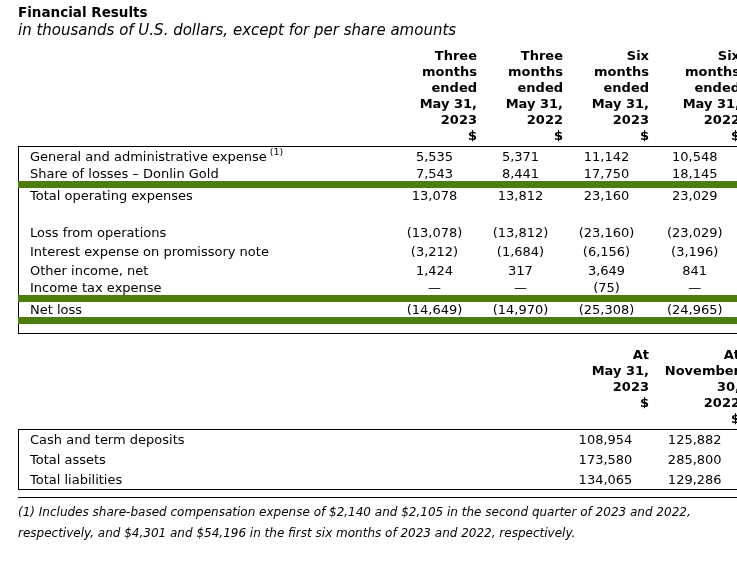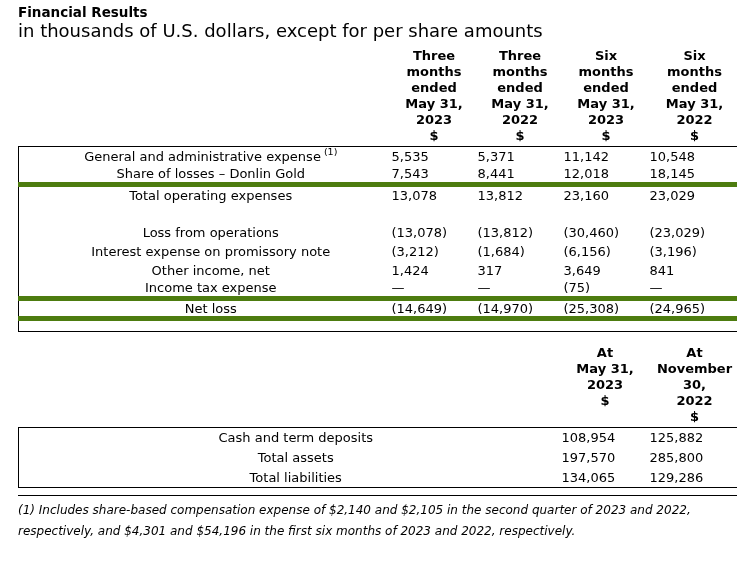--- a/index.html
+++ b/index.html
@@ -6,51 +6,51 @@
   html,body { background:#fff; }
   body {
     width:737px; height:578px; overflow:hidden;
     color:#000;
     font-family:"DejaVu Sans","Liberation Sans",sans-serif;
     font-size:13px;
   }
   .doc { padding:4px 2px 0 18px; }
 
   .title { font-weight:bold; font-size:13.5px; line-height:17px; }
-  .subtitle { font-size:18px; line-height:17px; margin-top:1px; }
+  .subtitle { font-style:italic; font-size:15px; line-height:17px; margin-top:1px; }
 
   table { border-collapse:collapse; table-layout:fixed; width:733px; }
 
   
   .t1 .c-lbl  { width:373px; }
   .t1 .c-n    { width:86px; }
   .t1 .c-last { width:102px; }
   .t2 .c-lbl  { width:543px; }
   .t2 .c-n    { width:88px; }
   .t2 .c-last { width:102px; }
 
   
   table.hdr { margin-top:9px; }
   table.hdr th {
-    font-weight:bold; vertical-align:bottom;
+    font-weight:bold; text-align:right; vertical-align:bottom;
     white-space:pre-line; line-height:16px; font-size:13px; padding:0;
   }
   table.hdr.t2 th { vertical-align:top; }
   table.hdr th.lblcol { text-align:left; }
   table.hdr th:last-child { padding-right:11px; }
   table.hdr.t2 { margin-top:13px; }
 
   
   table.bodytbl { border:1px solid #000; margin-top:2px; }
   table.bodytbl td { height:19px; padding:0; font-size:13px; vertical-align:middle; }
-  table.bodytbl td.lbl { padding-left:11px; text-align:center;margin-top:43px; }
-  table.bodytbl td.num { text-align:left; }
+  table.bodytbl td.lbl { padding-left:11px; text-align:left;margin-top:43px; }
+  table.bodytbl td.num { text-align:center; }
   table.bodytbl td.num:last-child { padding-right:11px; }
   table.bodytbl.t2 td { height:20px; }
-  tr.rule td { border-top:5px solid #4d7c0f; }
+  tr.rule td { border-top:7px solid #4d7c0f; }
   tr.spacer td { height:19px; }
   tr.spacer.short td { height:13px; }
   sup.fn { font-size:9.5px; vertical-align:super; margin-left:3px; line-height:0; }
 
   .footrule { border-top:1px solid #000; margin-top:7px; width:735px; }
   .footnote {
     font-style:italic; font-size:12px; line-height:21px;
     margin-top:4px; width:733px;
   }
 </style>
@@ -114,38 +114,38 @@
           <td class="lbl">General and administrative expense<sup class="fn">(1)</sup></td>
           <td class="num">5,535</td>
           <td class="num">5,371</td>
           <td class="num">11,142</td>
           <td class="num">10,548</td>
         </tr>
         <tr>
           <td class="lbl">Share of losses – Donlin Gold</td>
           <td class="num">7,543</td>
           <td class="num">8,441</td>
-          <td class="num">12,018</td>
+          <td class="num">17,750</td>
           <td class="num">18,145</td>
         </tr>
         <tr class="rule">
           <td class="lbl">Total operating expenses</td>
           <td class="num">13,078</td>
           <td class="num">13,812</td>
           <td class="num">23,160</td>
           <td class="num">23,029</td>
         </tr>
         <tr class="spacer">
           <td colspan="5"></td>
         </tr>
         <tr>
           <td class="lbl">Loss from operations</td>
           <td class="num">(13,078)</td>
           <td class="num">(13,812)</td>
-          <td class="num">(30,460)</td>
+          <td class="num">(23,160)</td>
           <td class="num">(23,029)</td>
         </tr>
         <tr>
           <td class="lbl">Interest expense on promissory note</td>
           <td class="num">(3,212)</td>
           <td class="num">(1,684)</td>
           <td class="num">(6,156)</td>
           <td class="num">(3,196)</td>
         </tr>
         <tr>
@@ -204,21 +204,21 @@
         <col class="c-last">
       </colgroup>
   <tbody>
         <tr>
           <td class="lbl">Cash and term deposits</td>
           <td class="num">108,954</td>
           <td class="num">125,882</td>
         </tr>
         <tr>
           <td class="lbl">Total assets</td>
-          <td class="num">197,570</td>
+          <td class="num">173,580</td>
           <td class="num">285,800</td>
         </tr>
         <tr>
           <td class="lbl">Total liabilities</td>
           <td class="num">134,065</td>
           <td class="num">129,286</td>
         </tr>
       </tbody>
     </table>
 

